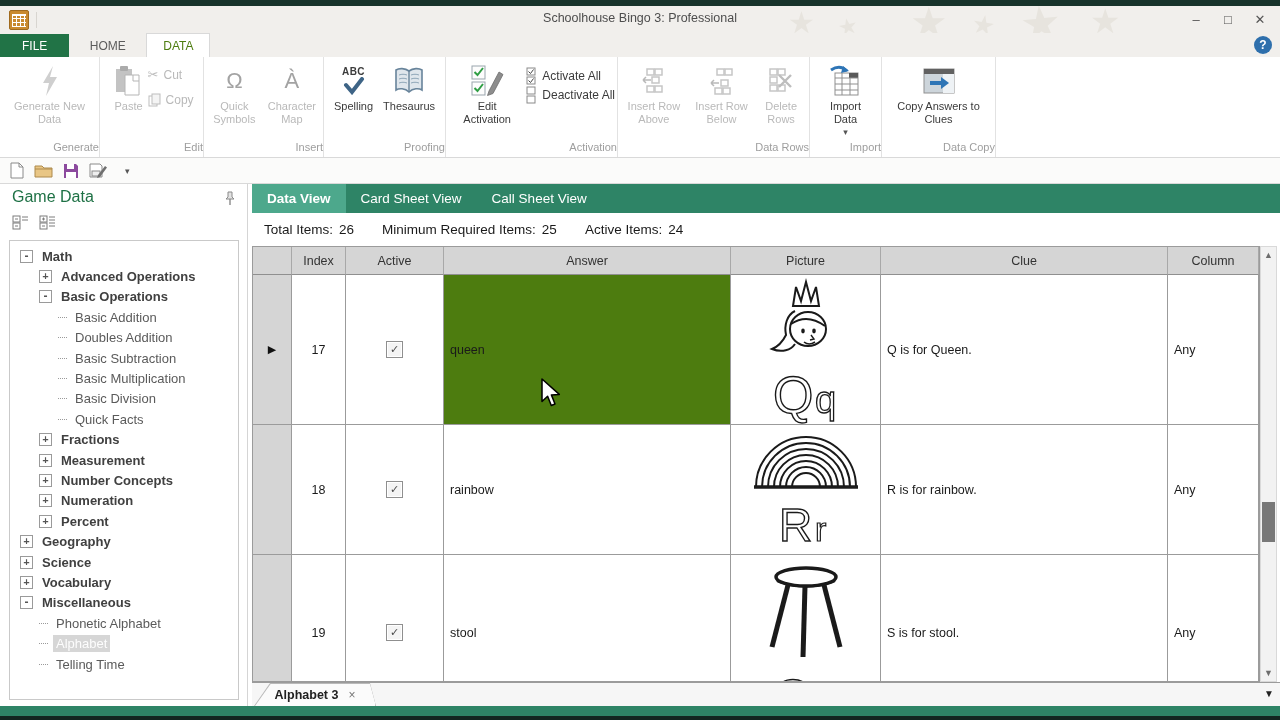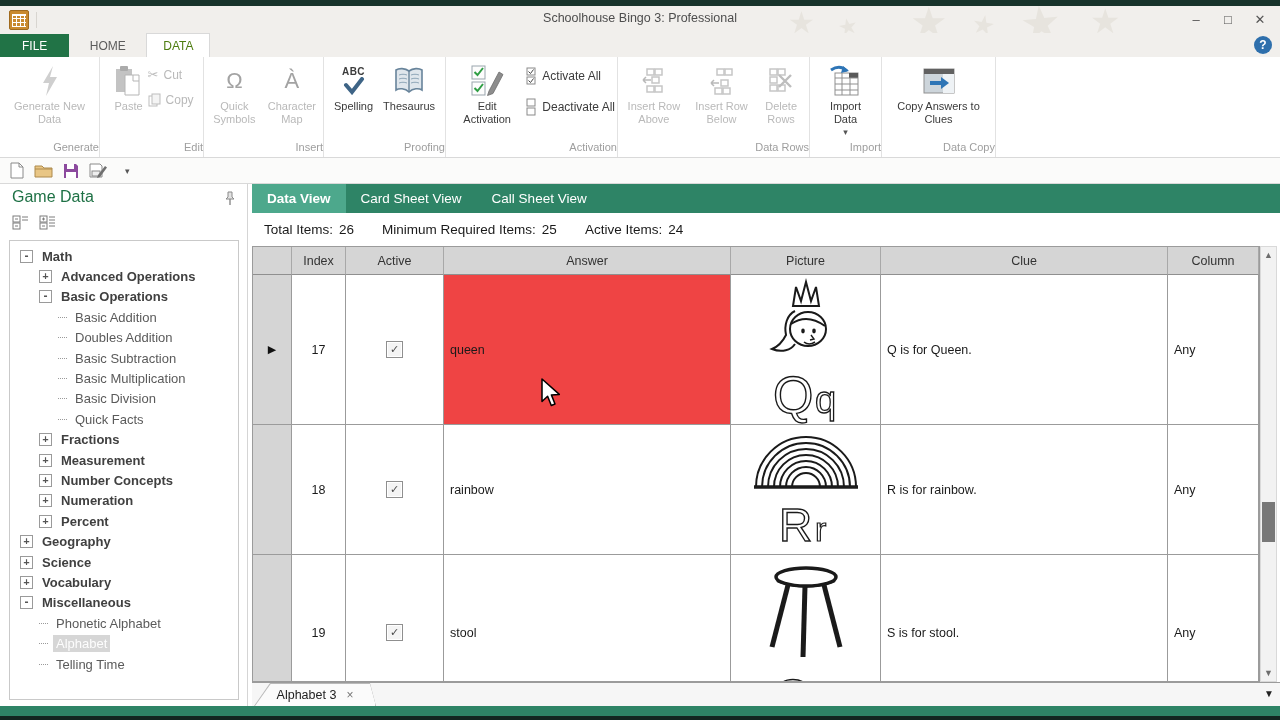--- a/index.html
+++ b/index.html
@@ -77,36 +77,36 @@
   .grow{display:grid;grid-template-columns:39px 54px 98px 287px 150px 287px 1fr;border-radius:10px;}
   .gcell{border-right:1px solid #9b9b9b;border-bottom:1px solid #9b9b9b;box-sizing:border-box;
          display:flex;align-items:center;font-size:12.5px;color:#1a1a1a;overflow:hidden;}
   .ghead .gcell{background:#d5d5d5;border-right:1px solid #a8a8a8;border-bottom:1px solid #8f8f8f;
                 justify-content:center;height:28px;color:#333;}
   .selcell{background:#d5d5d5;justify-content:center;}
   .c-index{justify-content:center;}
   .c-answer,.c-clue,.c-column{padding-left:6px;}
   .c-active{justify-content:center;}
   .c-picture{justify-content:center;align-items:flex-start;}
-  .sel{background:#ef4444;}
+  .sel{background:#4d7c0f;}
   .cb{width:15px;height:15px;border:1px solid #8f8f8f;background:#f4f4f4;box-shadow:inset 0 0 0 1px #fff;
       display:flex;align-items:center;justify-content:center;font-size:11px;color:#4a4a4a;}
   .rowmark{font-size:11px;color:#111;}
   
   .vscroll{position:absolute;left:1008px;top:62px;width:17px;height:436px;background:#f2f2f2;border:1px solid #d9d9d9;box-sizing:border-box;display:flex;flex-direction:column;justify-content:space-between;align-items:center;}
   .scr-arrow{font-size:9px;color:#6d6d6d;padding:3px 0;}
   .vthumb{position:absolute;left:1010px;top:318px;width:13px;height:40px;background:#787878;}
   
   .docstrip{position:absolute;left:0;top:498px;width:100%;height:24px;background:#f6f6f6;border-top:1px solid #9b9b9b;box-sizing:border-box;}
   .doctab-outer{position:absolute;left:2px;top:0;width:122px;height:23px;background:#b9b9b9;
       clip-path:polygon(16px 0,116px 0,122px 100%,0 100%);}
   .doctab-inner{position:absolute;left:1px;top:1px;width:120px;height:22px;background:#fbfbfb;
       clip-path:polygon(15.6px 0,115px 0,121px 100%,0 100%);
       display:flex;align-items:center;justify-content:center;gap:10px;}
-  .doctab-inner .dlabel{font-size:12.5px;font-weight:normal;color:#222;}
+  .doctab-inner .dlabel{font-size:12.5px;font-weight:bold;color:#222;}
   .doctab-inner .dclose{font-size:12px;color:#777;}
   .strip-caret{position:absolute;right:6px;top:5px;font-size:10px;color:#222;}
   
   .bottom-green{position:absolute;left:0;top:706px;width:1280px;height:10px;background:#2e8466;}
   .bottom-dark{position:absolute;left:0;top:716px;width:1280px;height:4px;background:#122620;}
   
   .cursor{position:absolute;left:540px;top:378px;z-index:99;}
   svg{display:block;}
 </style>
 </head>
@@ -238,21 +238,21 @@
           <svg width="34" height="34" viewBox="0 0 34 34">
             <rect x="2" y="2" width="13" height="13" fill="#fdfdfd" stroke="#9aa5ad"></rect>
             <path d="M4.5 8l3 3 5.5-7" stroke="#2f9e44" stroke-width="2" fill="none"></path>
             <rect x="2" y="18" width="13" height="13" fill="#fdfdfd" stroke="#9aa5ad"></rect>
             <path d="M4.5 24l3 3 5.5-7" stroke="#2f9e44" stroke-width="2" fill="none"></path>
             <path d="M19 27L29 8l4 2.5-10 19-5.5 2z" fill="#8d8d8d" stroke="#6d6d6d" stroke-width="0.8"></path>
           </svg>
         </span>
         <span>Edit Activation</span>
       </div>
-      <div class="smallcol" style="gap:13px;">
+      <div class="smallcol" style="gap:1px;">
         <div class="sbtn">
           <span>
             <svg width="11" height="18" viewBox="0 0 11 18">
               <rect x="1" y="1" width="8" height="7" fill="#fff" stroke="#8a8a8a"></rect>
                 <path d="M2.5 4.5l2 2 3-4" stroke="#444" fill="none"></path>
               <rect x="1" y="10" width="8" height="7" fill="#fff" stroke="#8a8a8a"></rect>
                 <path d="M2.5 13.5l2 2 3-4" stroke="#444" fill="none"></path>
             </svg>
           </span>
           <span>Activate All</span>

